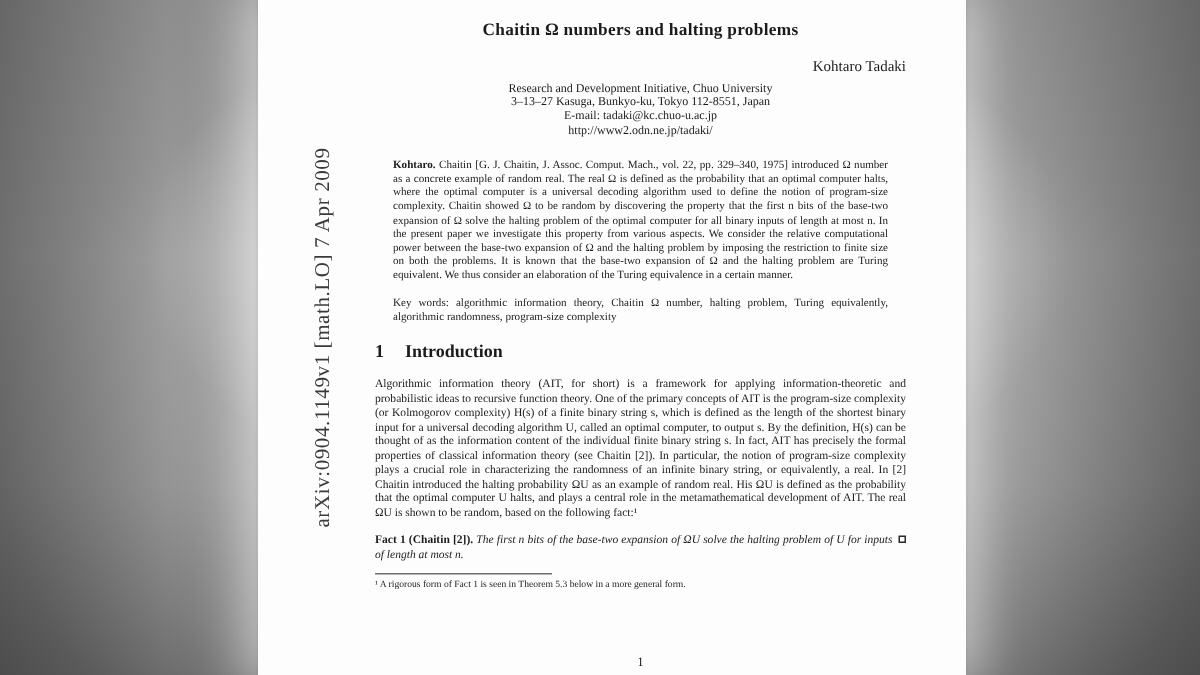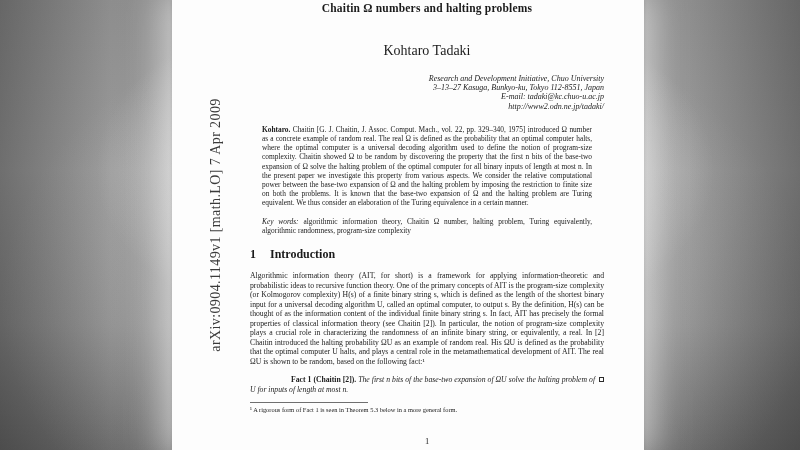--- a/index.html
+++ b/index.html
@@ -37,56 +37,55 @@
     letter-spacing: 0.4px;
     color: #3a3a3a;
   }
 
   .content {
     position: absolute;
     left: 78px; right: 40px; top: 0; bottom: 0;
   }
 
   .title {
-    padding-top: 2px;
+    padding-top: 14px;
     font-size: 11.5px;
     font-weight: bold;
     text-align: center;
     letter-spacing: 0.2px;
   }
 
   .author {
-    margin-top: 29px;
-    font-size: 14px;
-    text-align: center;
+    margin-top: 13px;
+    font-size: 10px;
+    text-align: right;
   }
 
   .affiliation {
-    margin-top: 15px;
+    margin-top: 4px;
     font-size: 8px;
     line-height: 9.2px;
-    text-align: right;
-    font-style: italic;
+    text-align: center;
   }
 
   .abstract {
     margin: 14px 12px 0 12px;
     font-size: 7.4px;
     line-height: 9.2px;
     text-align: justify;
   }
   .abstract .abs-label { font-weight: bold; }
 
   .keywords {
     margin: 9px 12px 0 12px;
     font-size: 7.4px;
     line-height: 9.2px;
     text-align: justify;
   }
-  .keywords .kw-label { font-style: italic; }
+  .keywords .kw-label { }
 
   .section-heading {
     margin-top: 12px;
     font-size: 12px;
     font-weight: bold;
   }
   .section-heading .sec-num { margin-right: 14px; }
 
   .body-par {
     margin-top: 9px;
@@ -94,21 +93,21 @@
     line-height: 9.5px;
     text-align: justify;
   }
 
   .fact {
     margin-top: 9px;
     font-size: 7.7px;
     line-height: 9.5px;
     text-align: justify;
   }
-  .fact .fact-label { font-weight: bold; margin-left: 41px; }
+  .fact .fact-label { font-weight: bold; }
   .fact .fact-text { font-style: italic; }
   .qed {
     float: right;
     width: 5px; height: 5px;
     border: 1px solid #2a2a2a;
     margin-top: 2px;
     margin-left: 4px;
   }
 
   .footnote-rule {

